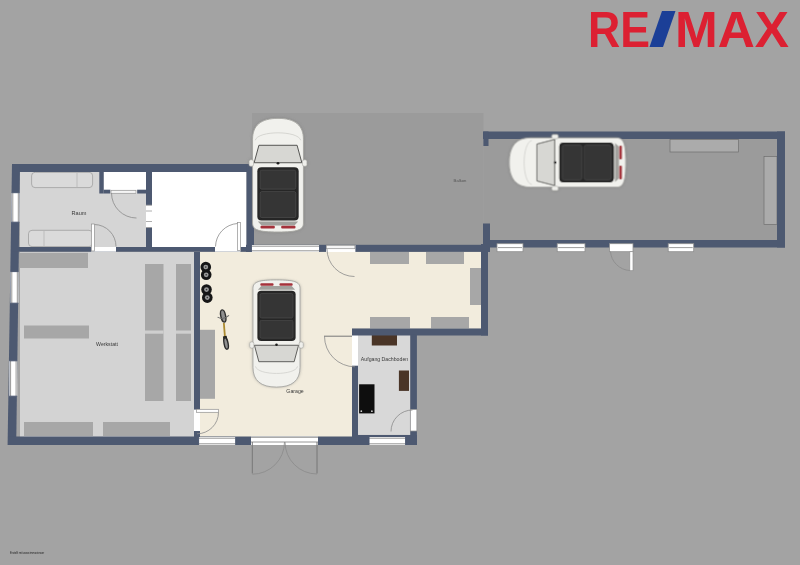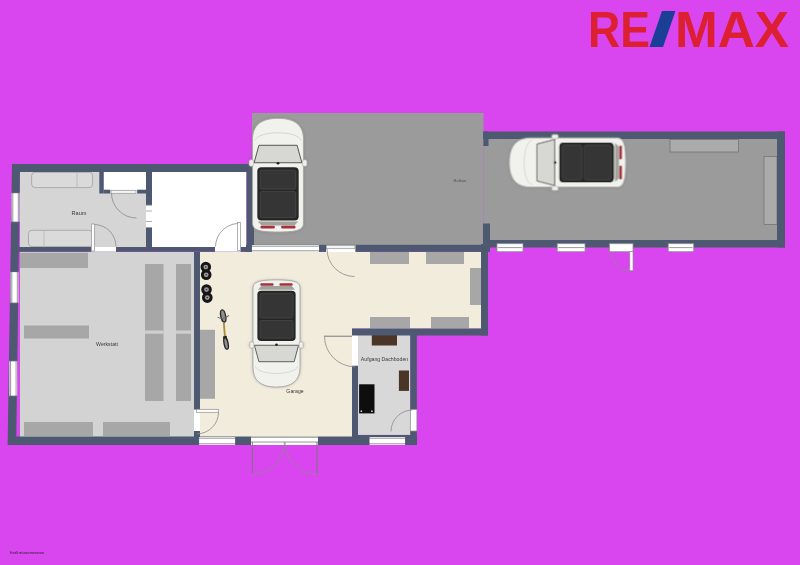--- a/index.html
+++ b/index.html
@@ -1,16 +1,16 @@
 <!DOCTYPE html>
 <html><head>
 <meta charset="utf-8">
 <style>
 html,body{margin:0;padding:0;background:#ffffff;}
-#page{position:relative;width:800px;height:565px;background:#d946ef;overflow:hidden;font-family:"Liberation Sans",sans-serif;}
+#page{position:relative;width:800px;height:565px;background:#a3a3a3;overflow:hidden;font-family:"Liberation Sans",sans-serif;}
 svg{position:absolute;left:0;top:0;}
 </style>
 </head>
 <body>
 <div id="page">
 <svg width="800" height="565" viewBox="0 0 800 565">
 
 <g id="floors">
 
 <rect x="252" y="113" width="231.5" height="132" fill="#9b9b9b"></rect>

